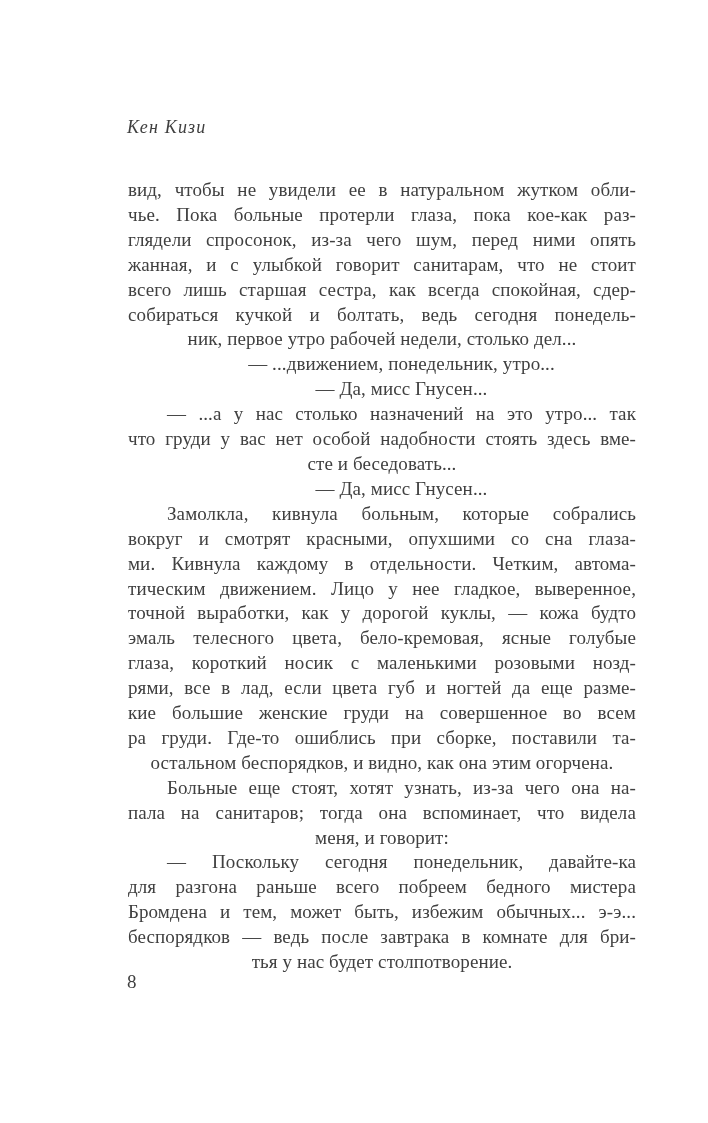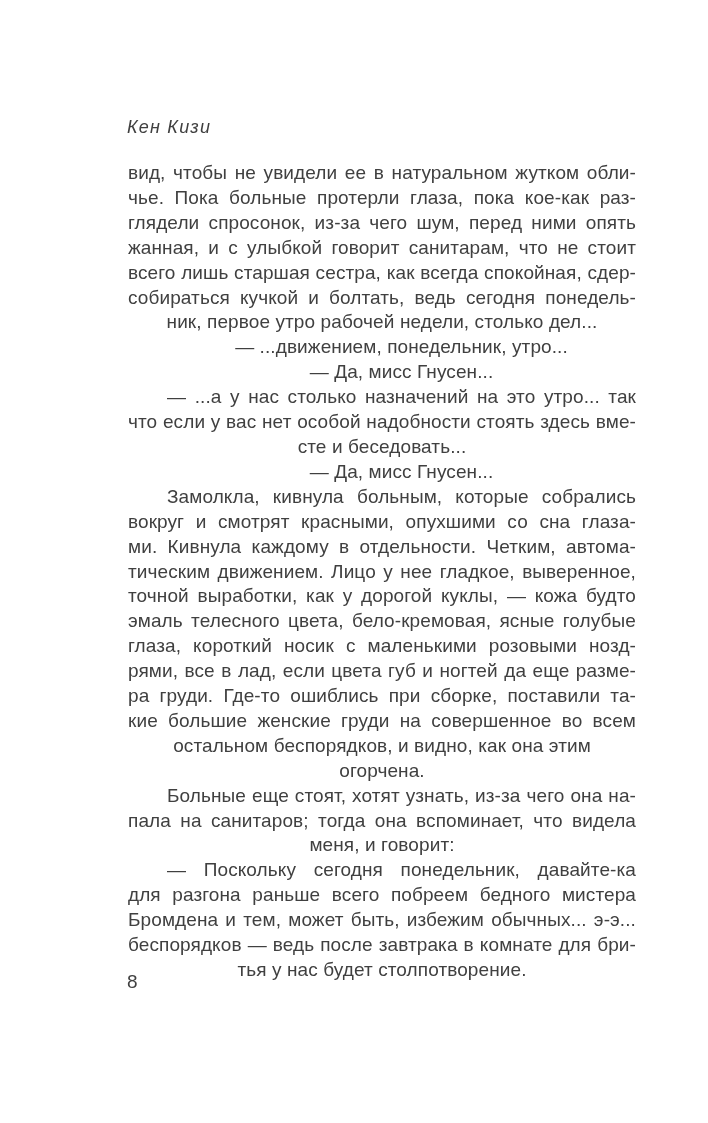--- a/index.html
+++ b/index.html
@@ -7,36 +7,36 @@
     margin: 0;
     padding: 0;
     background: #ffffff;
   }
   .page {
     position: relative;
     width: 708px;
     height: 1027px;
     background: #ffffff;
     overflow: hidden;
-    font-family: Liberation Sans, sans-serif;
+    font-family: Liberation Serif, serif;
     color: #404040;
   }
   .running-header {
     position: absolute;
     left: 127px;
     top: 117px;
     font-style: italic;
     font-size: 18px;
     letter-spacing: 1.2px;
     white-space: nowrap;
   }
   .body-text {
     position: absolute;
     left: 128px;
-    top: 161px;
+    top: 178px;
     width: 508px;
     font-size: 19px;
     line-height: 24.9px;
     letter-spacing: 0.1px;
   }
   .body-text .line {
     text-align: center;
   }
   .body-text .line.just {
     text-align: justify;
@@ -62,33 +62,33 @@
       <div class="line just">вид, чтобы не увидели ее в натуральном жутком обли-</div>
       <div class="line just">чье. Пока больные протерли глаза, пока кое-как раз-</div>
       <div class="line just">глядели спросонок, из-за чего шум, перед ними опять</div>
       <div class="line just">жанная, и с улыбкой говорит санитарам, что не стоит</div>
       <div class="line just">всего лишь старшая сестра, как всегда спокойная, сдер-</div>
       <div class="line just">собираться кучкой и болтать, ведь сегодня понедель-</div>
       <div class="line">ник, первое утро рабочей недели, столько дел...</div>
       <div class="line ind">— ...движением, понедельник, утро...</div>
       <div class="line ind">— Да, мисс Гнусен...</div>
       <div class="line just ind">— ...а у нас столько назначений на это утро... так</div>
-      <div class="line just">что если у вас нет особой надобности стоять здесь вме-</div>
+      <div class="line just">что груди у вас нет особой надобности стоять здесь вме-</div>
       <div class="line">сте и беседовать...</div>
       <div class="line ind">— Да, мисс Гнусен...</div>
       <div class="line just ind">Замолкла, кивнула больным, которые собрались</div>
       <div class="line just">вокруг и смотрят красными, опухшими со сна глаза-</div>
       <div class="line just">ми. Кивнула каждому в отдельности. Четким, автома-</div>
       <div class="line just">тическим движением. Лицо у нее гладкое, выверенное,</div>
       <div class="line just">точной выработки, как у дорогой куклы, — кожа будто</div>
       <div class="line just">эмаль телесного цвета, бело-кремовая, ясные голубые</div>
       <div class="line just">глаза, короткий носик с маленькими розовыми нозд-</div>
       <div class="line just">рями, все в лад, если цвета губ и ногтей да еще разме-</div>
+      <div class="line just">кие большие женские груди на совершенное во всем</div>
       <div class="line just">ра груди. Где-то ошиблись при сборке, поставили та-</div>
-      <div class="line just">кие большие женские груди на совершенное во всем</div>
       <div class="line">остальном беспорядков, и видно, как она этим огорчена.</div>
       <div class="line just ind">Больные еще стоят, хотят узнать, из-за чего она на-</div>
       <div class="line just">пала на санитаров; тогда она вспоминает, что видела</div>
       <div class="line">меня, и говорит:</div>
       <div class="line just ind">— Поскольку сегодня понедельник, давайте-ка</div>
       <div class="line just">для разгона раньше всего побреем бедного мистера</div>
       <div class="line just">Бромдена и тем, может быть, избежим обычных... э-э...</div>
       <div class="line just">беспорядков — ведь после завтрака в комнате для бри-</div>
       <div class="line">тья у нас будет столпотворение.</div>
     </div>

